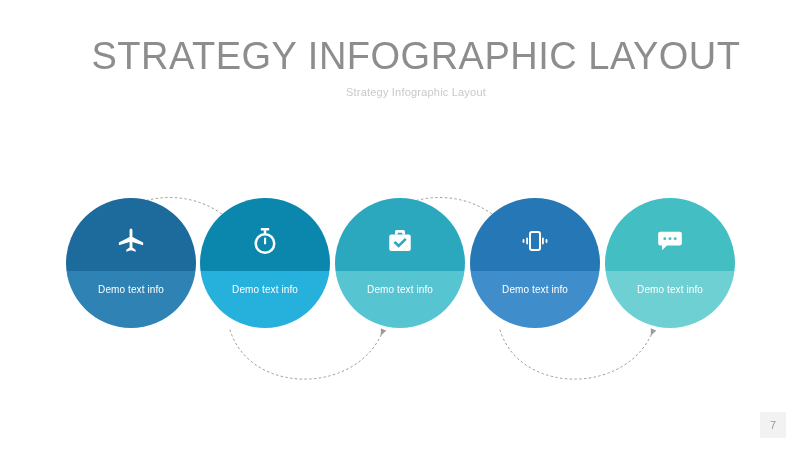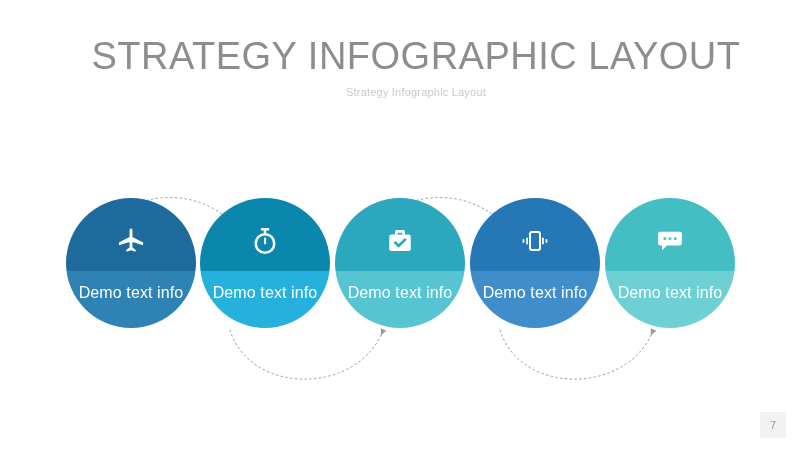--- a/index.html
+++ b/index.html
@@ -106,21 +106,21 @@
     color: #ffffff;
   }
   .step-icon svg { display: block; }
   .step-label {
     position: absolute;
     left: 0;
     top: 86px;
     width: 130px;
     text-align: center;
     color: #ffffff;
-    font-size: 16px;
+    font-size: 10px;
     letter-spacing: 0.1px;
     white-space: nowrap;
   }
 
   
   #page-number-box {
     position: absolute;
     right: 14px;
     bottom: 12px;
     width: 26px;

